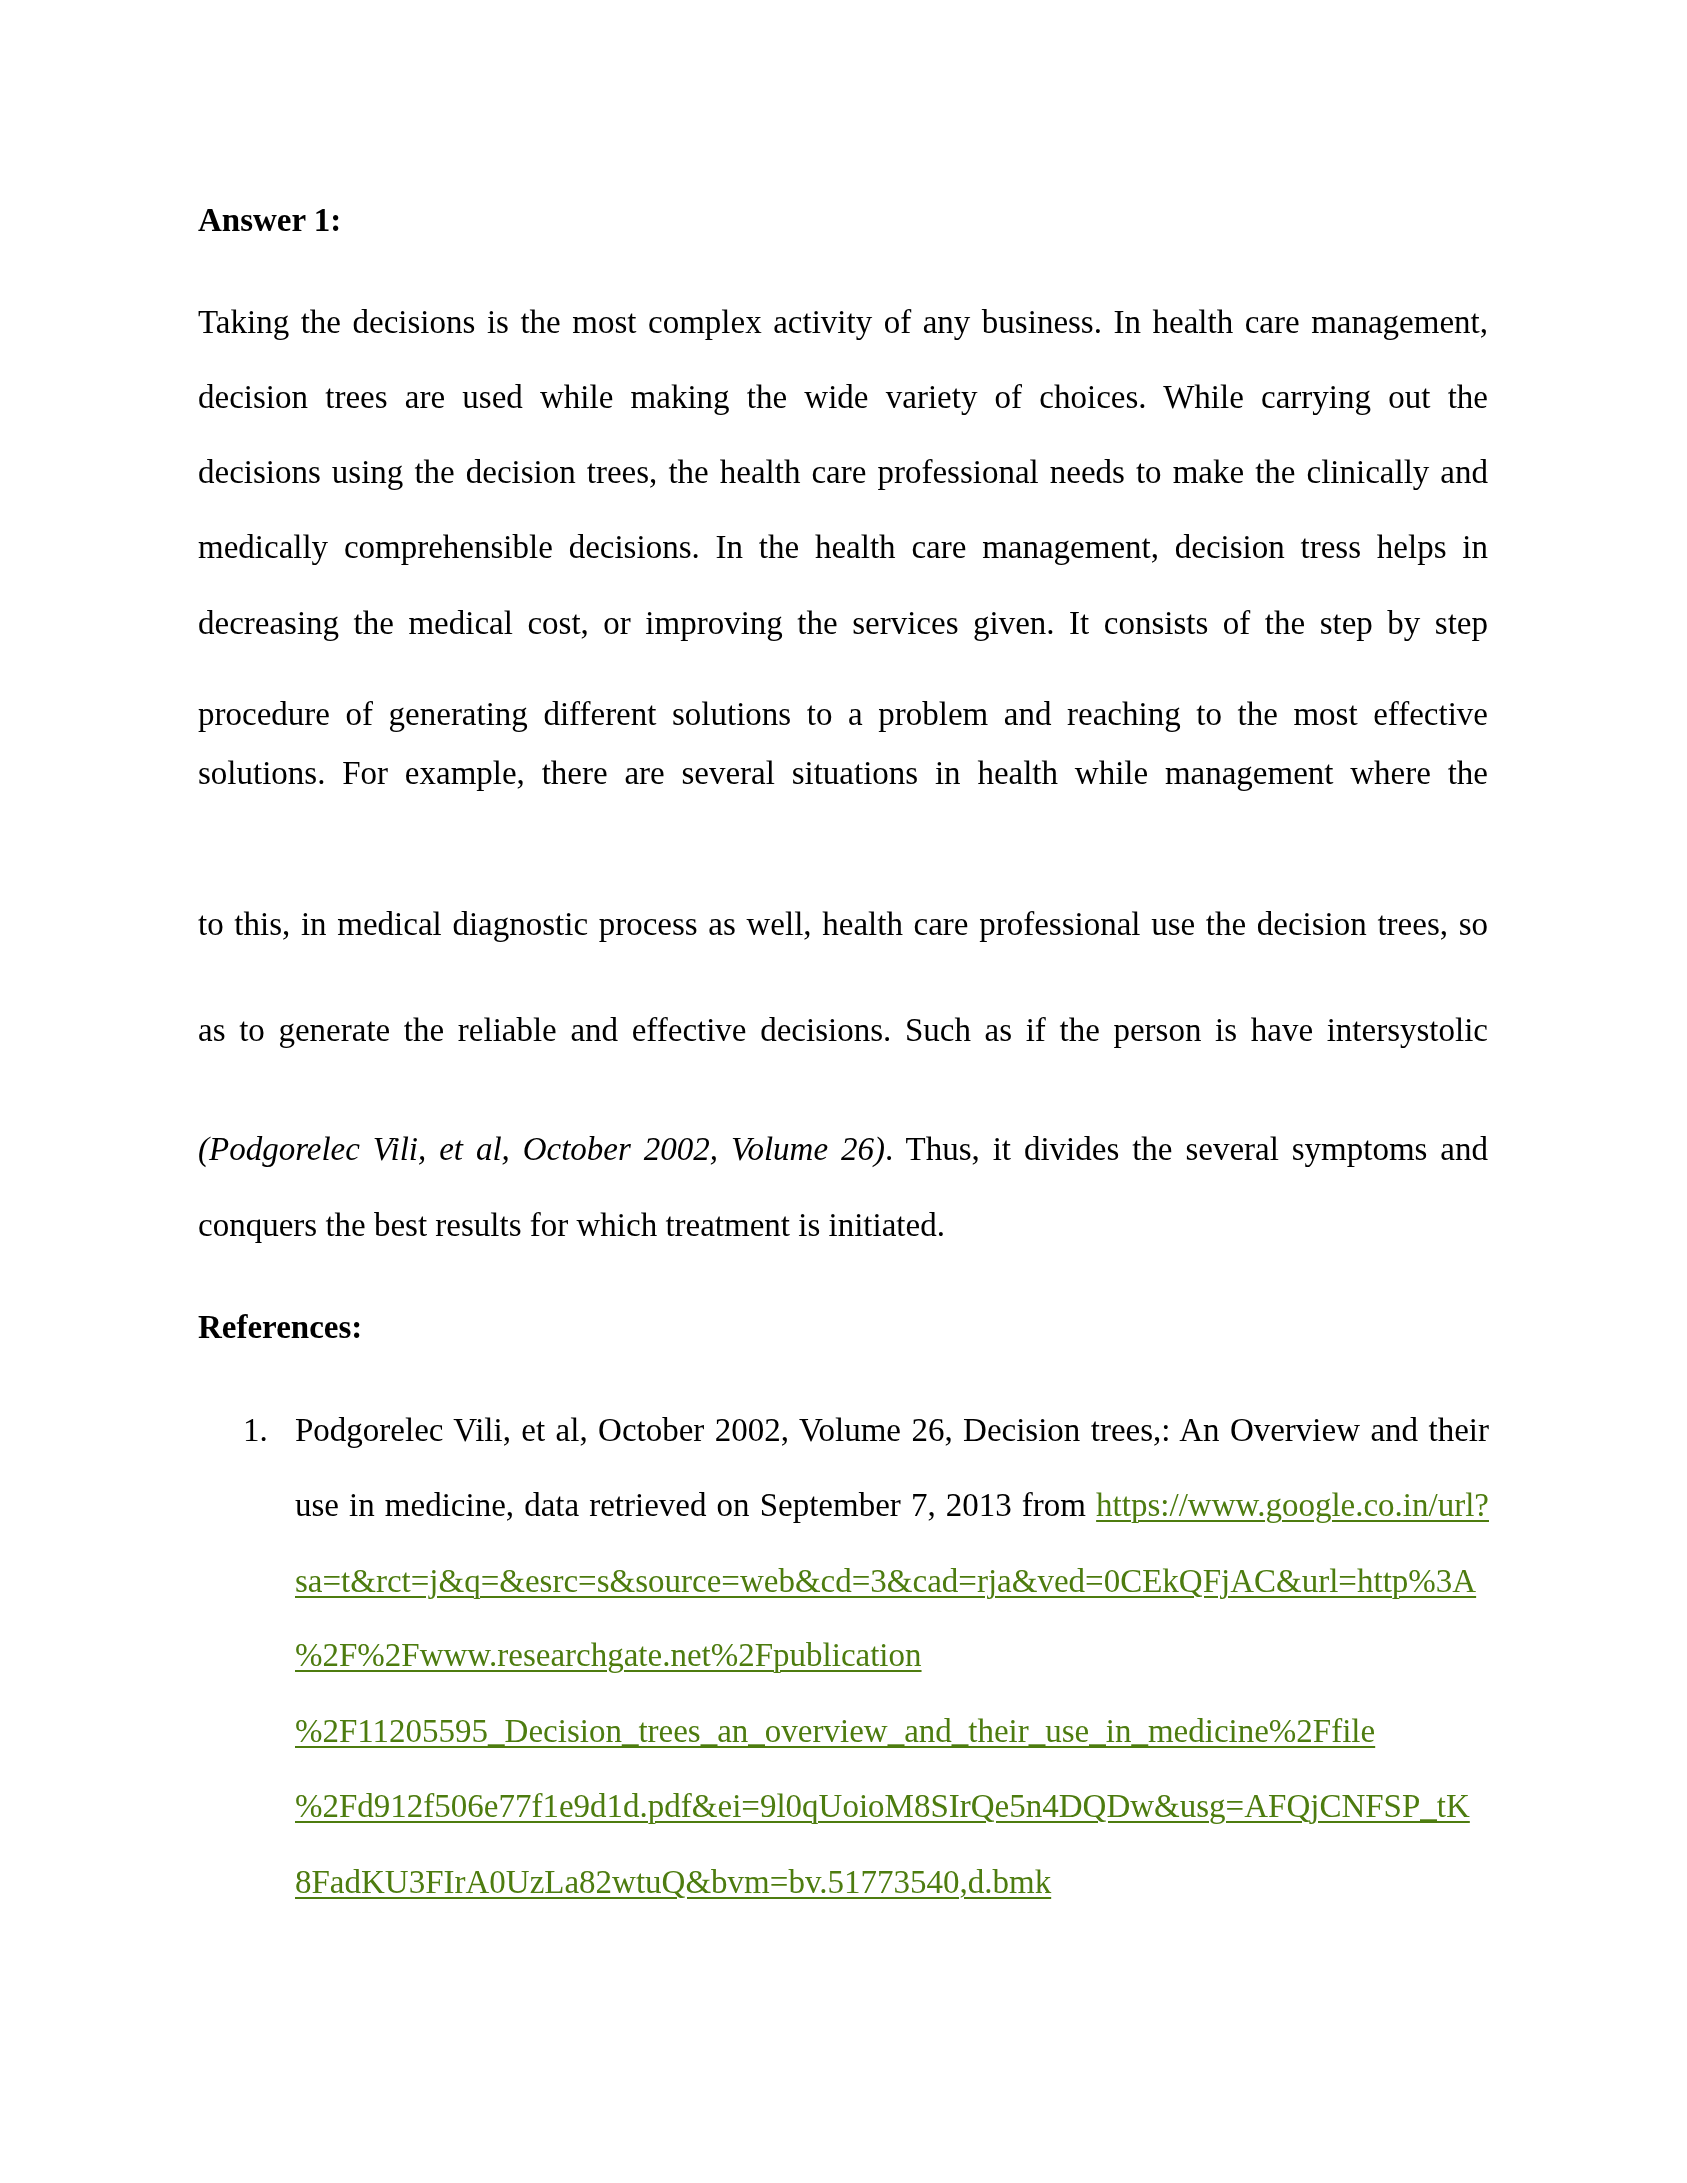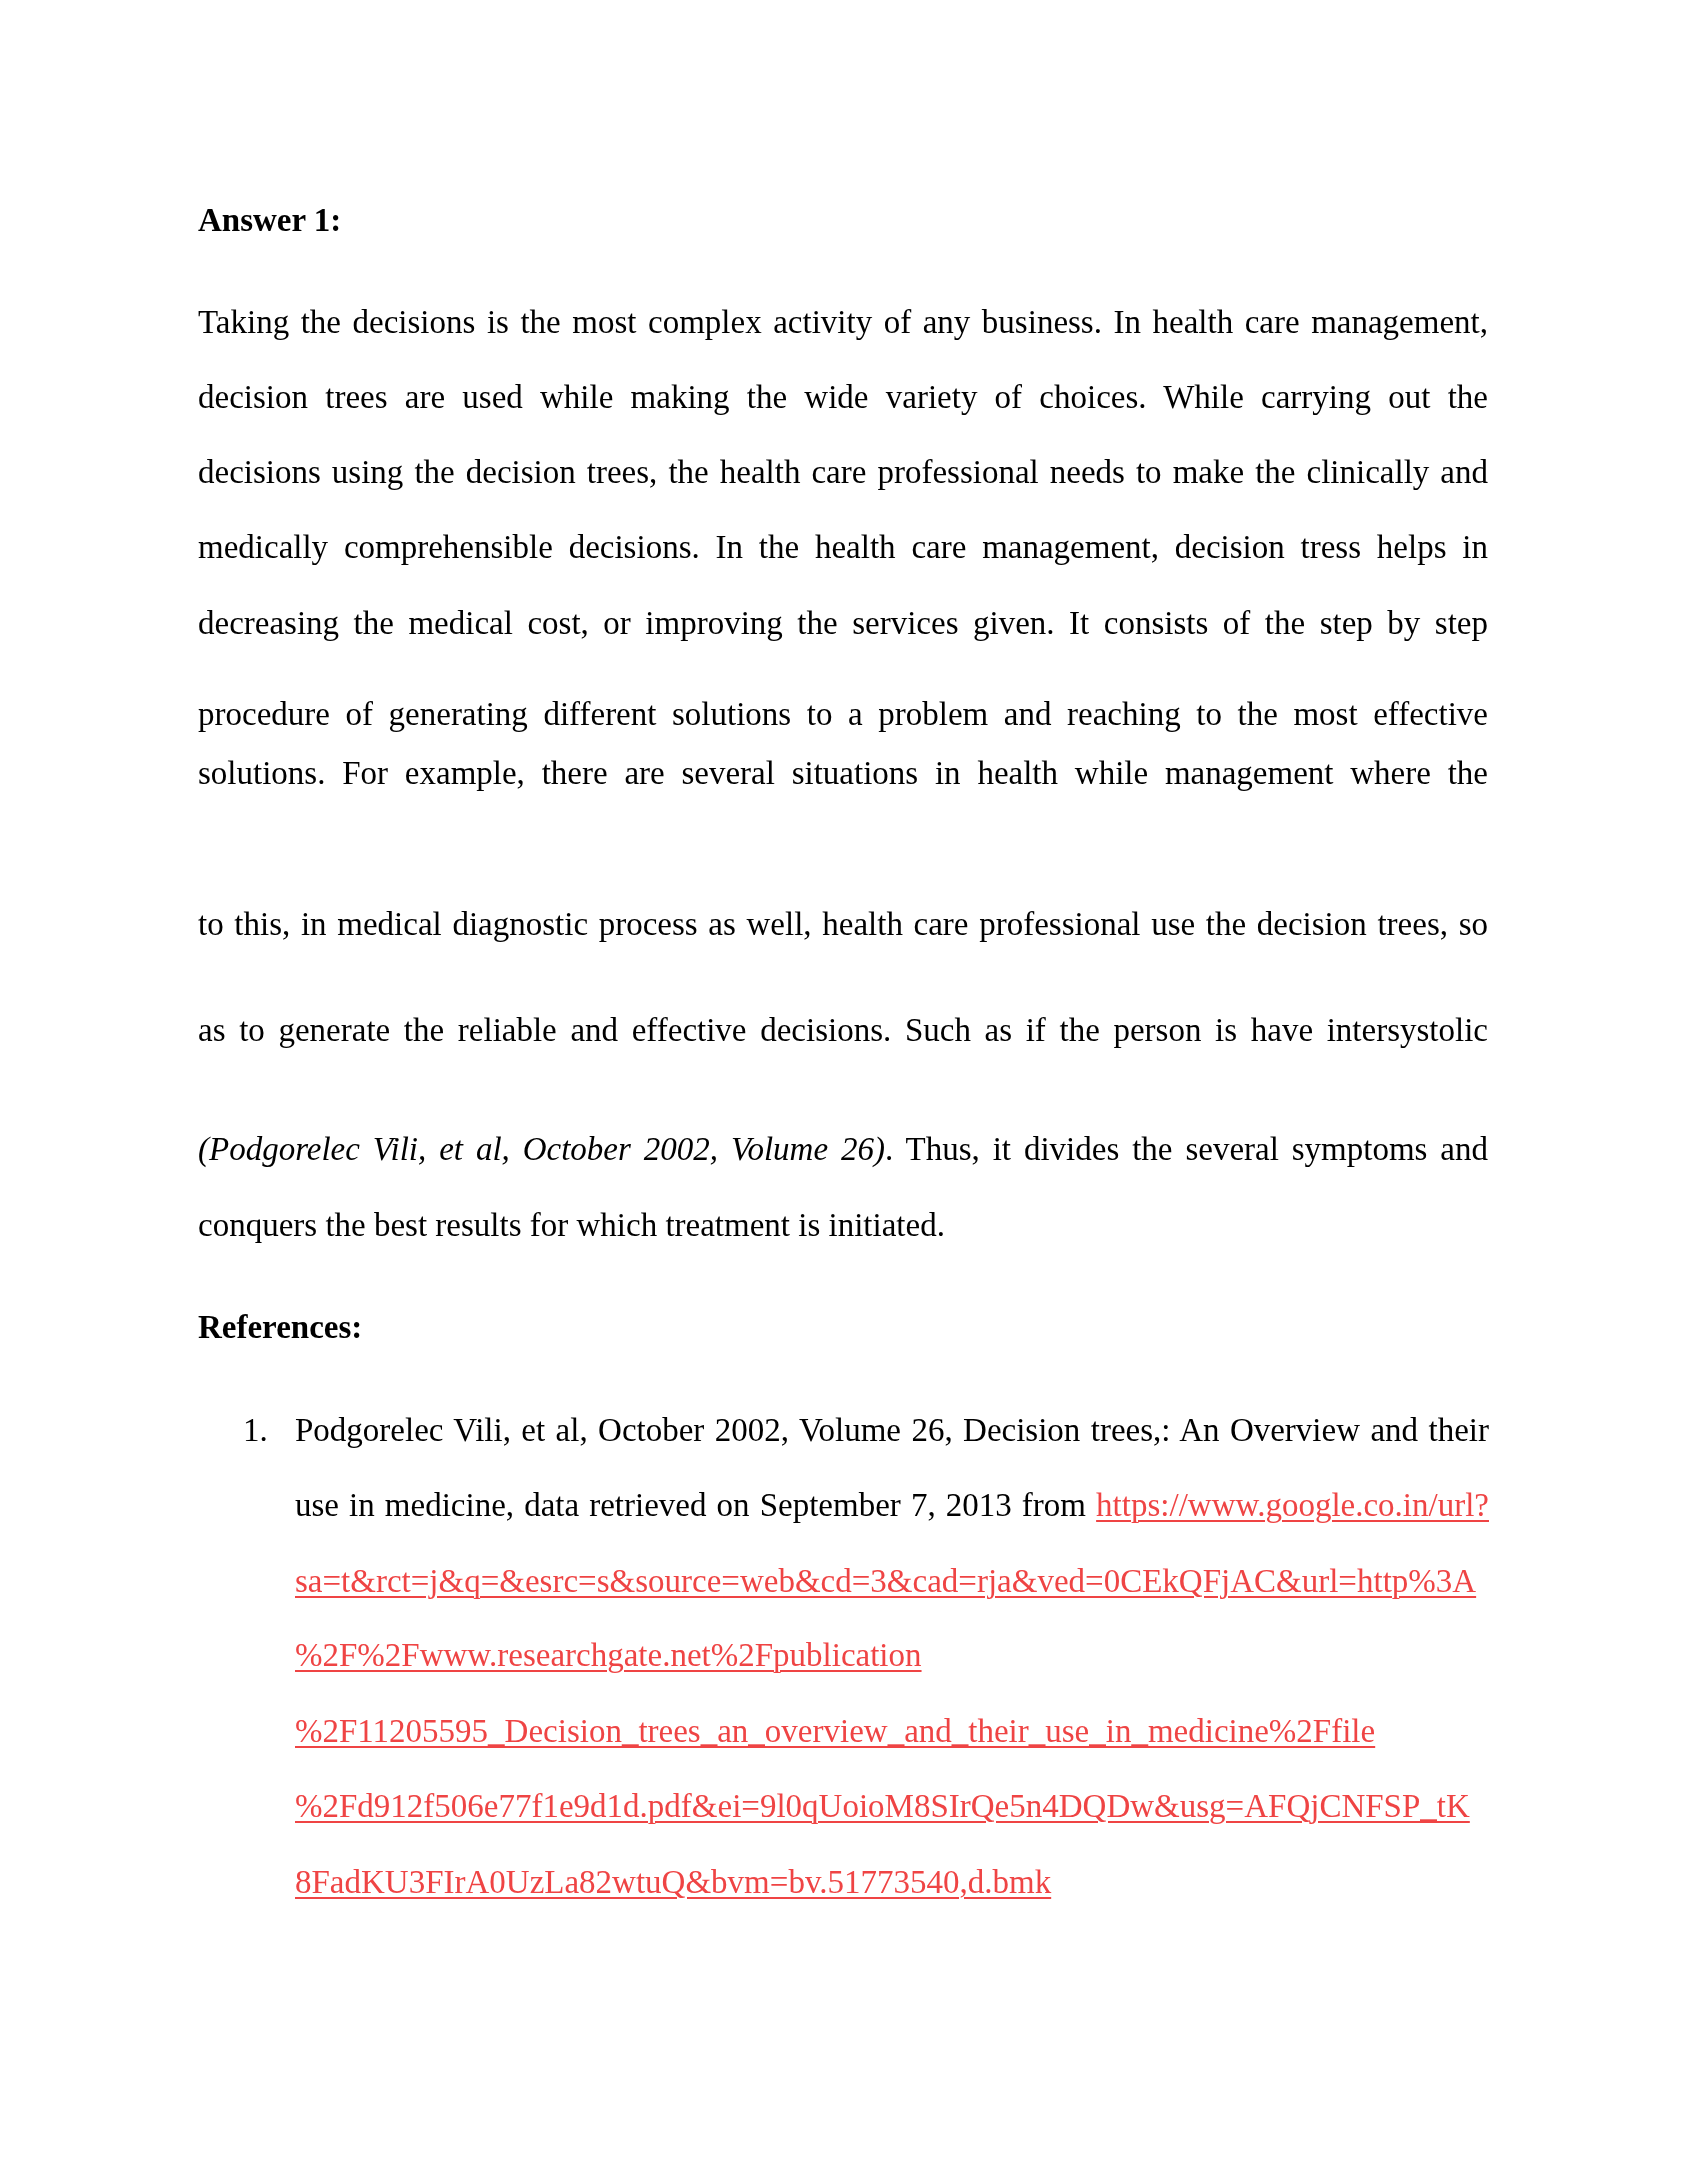--- a/index.html
+++ b/index.html
@@ -62,21 +62,21 @@
       line-height: 40px;
       white-space: nowrap;
       text-align: justify;
       text-align-last: justify;
     }
     .ref-line.left {
       text-align: left;
       text-align-last: left;
     }
     .link {
-      color: #ef4444;
+      color: #4d7c0f;
       text-decoration: underline;
       text-decoration-thickness: 2px;
       text-underline-offset: 4px;
       cursor: pointer;
     }
   </style>
 </head>
 <body>
 
 <div class="page">

